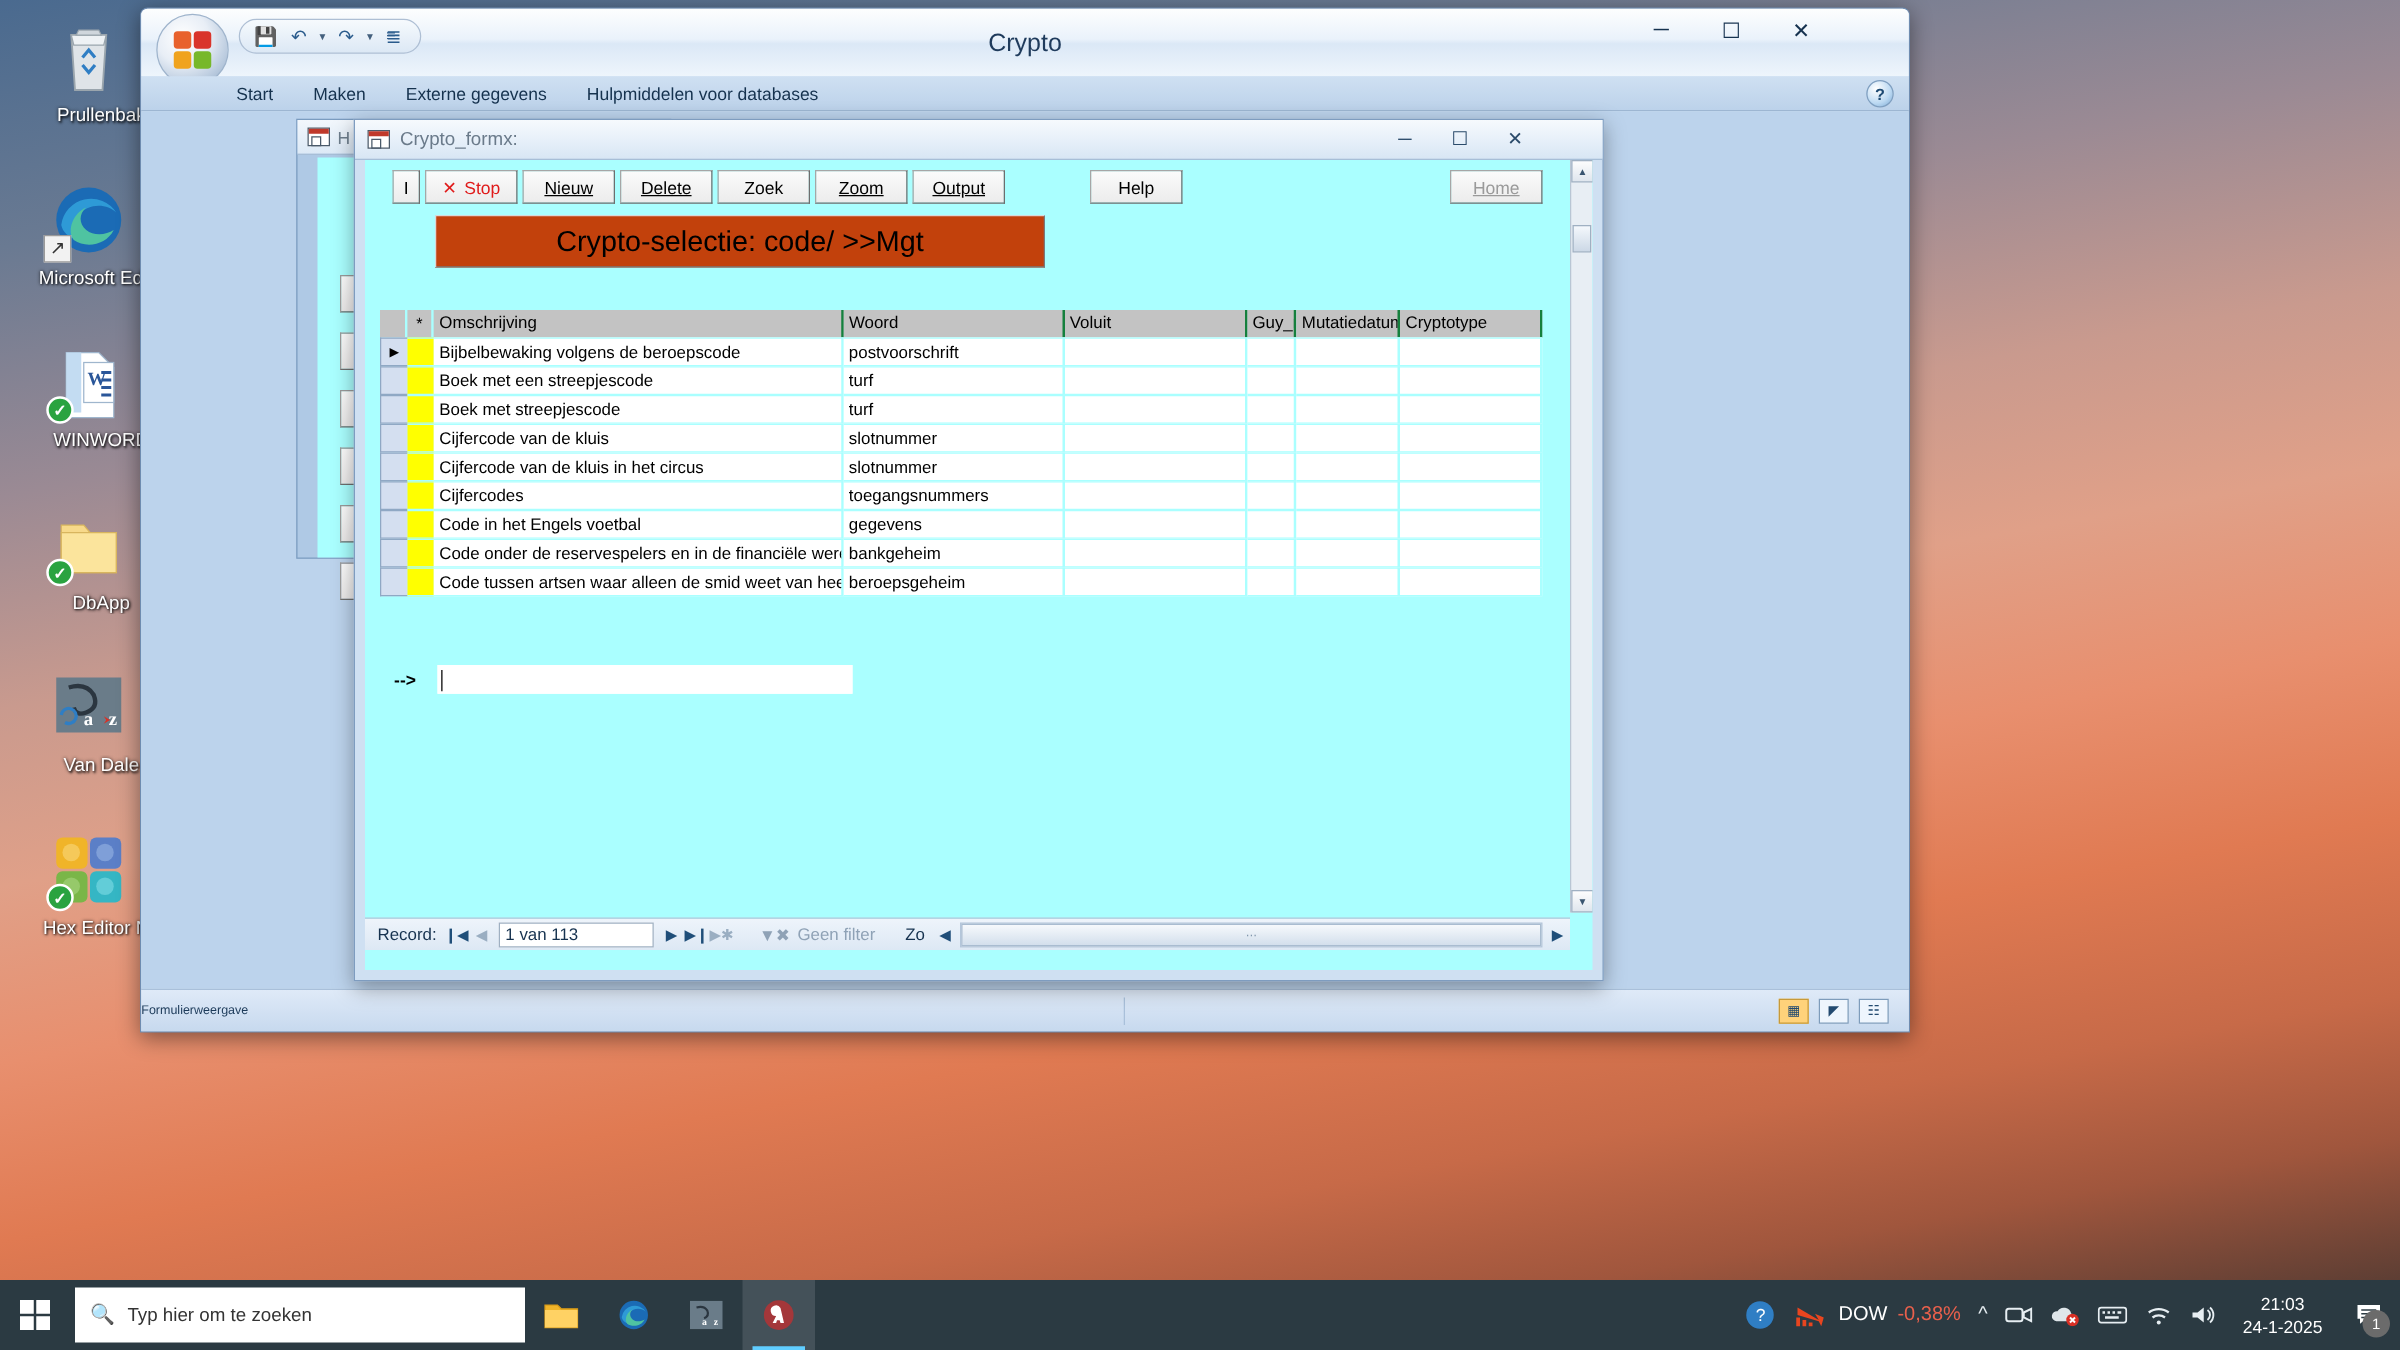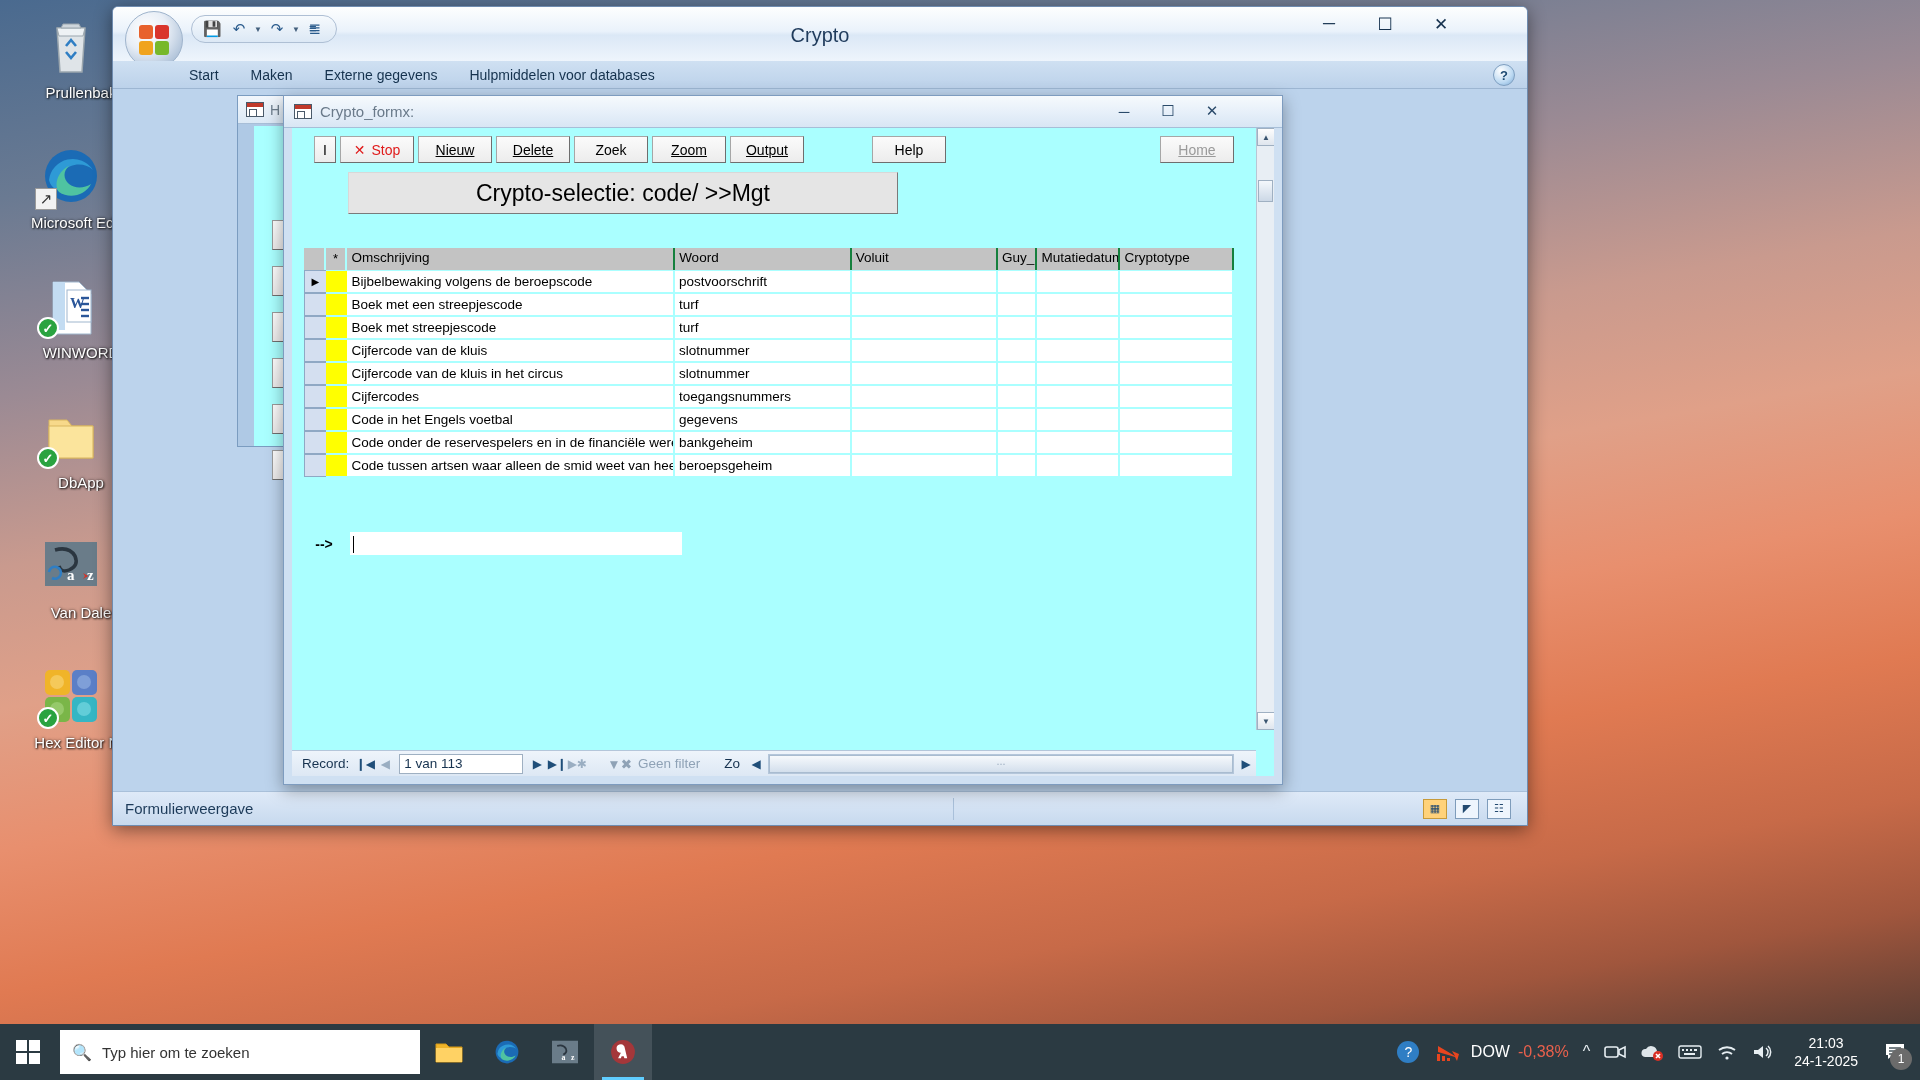--- a/index.html
+++ b/index.html
@@ -107,21 +107,21 @@
   }
   #access-body { position: absolute; left: 0; right: 0; top: 82px; bottom: 34px;
                  background: #bcd3ec; }
 
   #access-statusbar {
     position: absolute; left: 0; right: 0; bottom: 0; height: 34px;
     background: linear-gradient(180deg,#dfeaf8,#c7d9ee);
     border-top: 1px solid #a9c0da;
     display: flex; align-items: center;
   }
-  #status-text { font-size: 15px; color: #1c3a59; padding-left: 12px; }
+  #status-text { font-size: 10px; color: #1c3a59; }
   #status-sep { width: 1px; height: 22px; background: #a9c0da; margin-left: 700px; }
   #status-views { margin-left: auto; display: flex; align-items: center; gap: 8px;
                   padding-right: 16px; }
   .view-btn { width: 24px; height: 20px; border: 1px solid #7e9cbb; background: #eef5fd;
               display: flex; align-items: center; justify-content: center;
               font-size: 11px; color: #234a70; cursor: pointer; }
   .view-btn.active { background: #ffd27a; border-color: #c79a3a; }
 
   
   #bg-window {
@@ -180,22 +180,22 @@
     font-size: 14px; color: #000; cursor: pointer; white-space: nowrap;
   }
   .tb-btn.narrow { min-width: 22px; padding: 0 6px; }
   .tb-btn.stop { color: #e01b1b; gap: 6px; }
   .tb-btn.disabled { color: #9a9a9a; }
   #tb-spacer { width: 60px; }
   #tb-home { position: absolute; right: 40px; top: 8px; }
 
   
   #fx-banner {
-    position: absolute; left: 56px; top: 44px; width: 550px; height: 42px;
-    background: #e5e5e5; border: 1px solid #7a7a7a;
+    position: absolute; left: 56px; top: 44px; width: 488px; height: 42px;
+    background: #c2410c; border: 1px solid #7a7a7a;
     border-top-color: #d8d8d8; border-left-color: #d8d8d8;
     display: flex; align-items: center; justify-content: center;
   }
   #fx-banner span { font-size: 23px; color: #000; }
 
   
   #grid {
     position: absolute; left: 12px; top: 120px; width: 930px;
   }
   .grid-head { display: flex; height: 22px; }
@@ -239,21 +239,21 @@
   #fx-vscroll { position: absolute; right: 0; top: 0; bottom: 46px; width: 18px;
                 background: #e8eef4; border-left: 1px solid #b9c6d4; }
   .vs-btn { width: 18px; height: 18px; background: linear-gradient(180deg,#fdfdfd,#dfe6ee);
             border: 1px solid #9fb0c2; display: flex; align-items: center;
             justify-content: center; font-size: 8px; color: #3a5570; cursor: pointer; }
   #vs-thumb { position: absolute; top: 52px; left: 1px; width: 15px; height: 22px;
               background: linear-gradient(180deg,#f4f8fc,#ccd8e6); border: 1px solid #9fb0c2;
               cursor: pointer; }
 
   
-  #fx-nav { position: absolute; left: 0; right: 18px; bottom: 0; height: 26px;
+  #fx-nav { position: absolute; left: 0; right: 18px; bottom: 16px; height: 26px;
             background: linear-gradient(180deg,#eef4fb,#dde8f4);
             border-top: 1px solid #b4c6da; display: flex; align-items: center;
             font-size: 13.5px; color: #16324f; }
   #fx-nav .navlabel { padding: 0 6px 0 10px; }
   .navbtn { width: 20px; text-align: center; cursor: pointer; color: #1f4e79; font-size: 12px; }
   .navbtn.dim { color: #9aaec2; }
   #nav-record { width: 124px; height: 20px; background: #fff; border: 1px solid #9fb0c2;
                 font-size: 13.5px; padding: 1px 4px; margin: 0 4px; }
   #nav-filter { display: flex; align-items: center; gap: 6px; margin-left: 20px;
                 color: #8fa2b6; cursor: pointer; }

